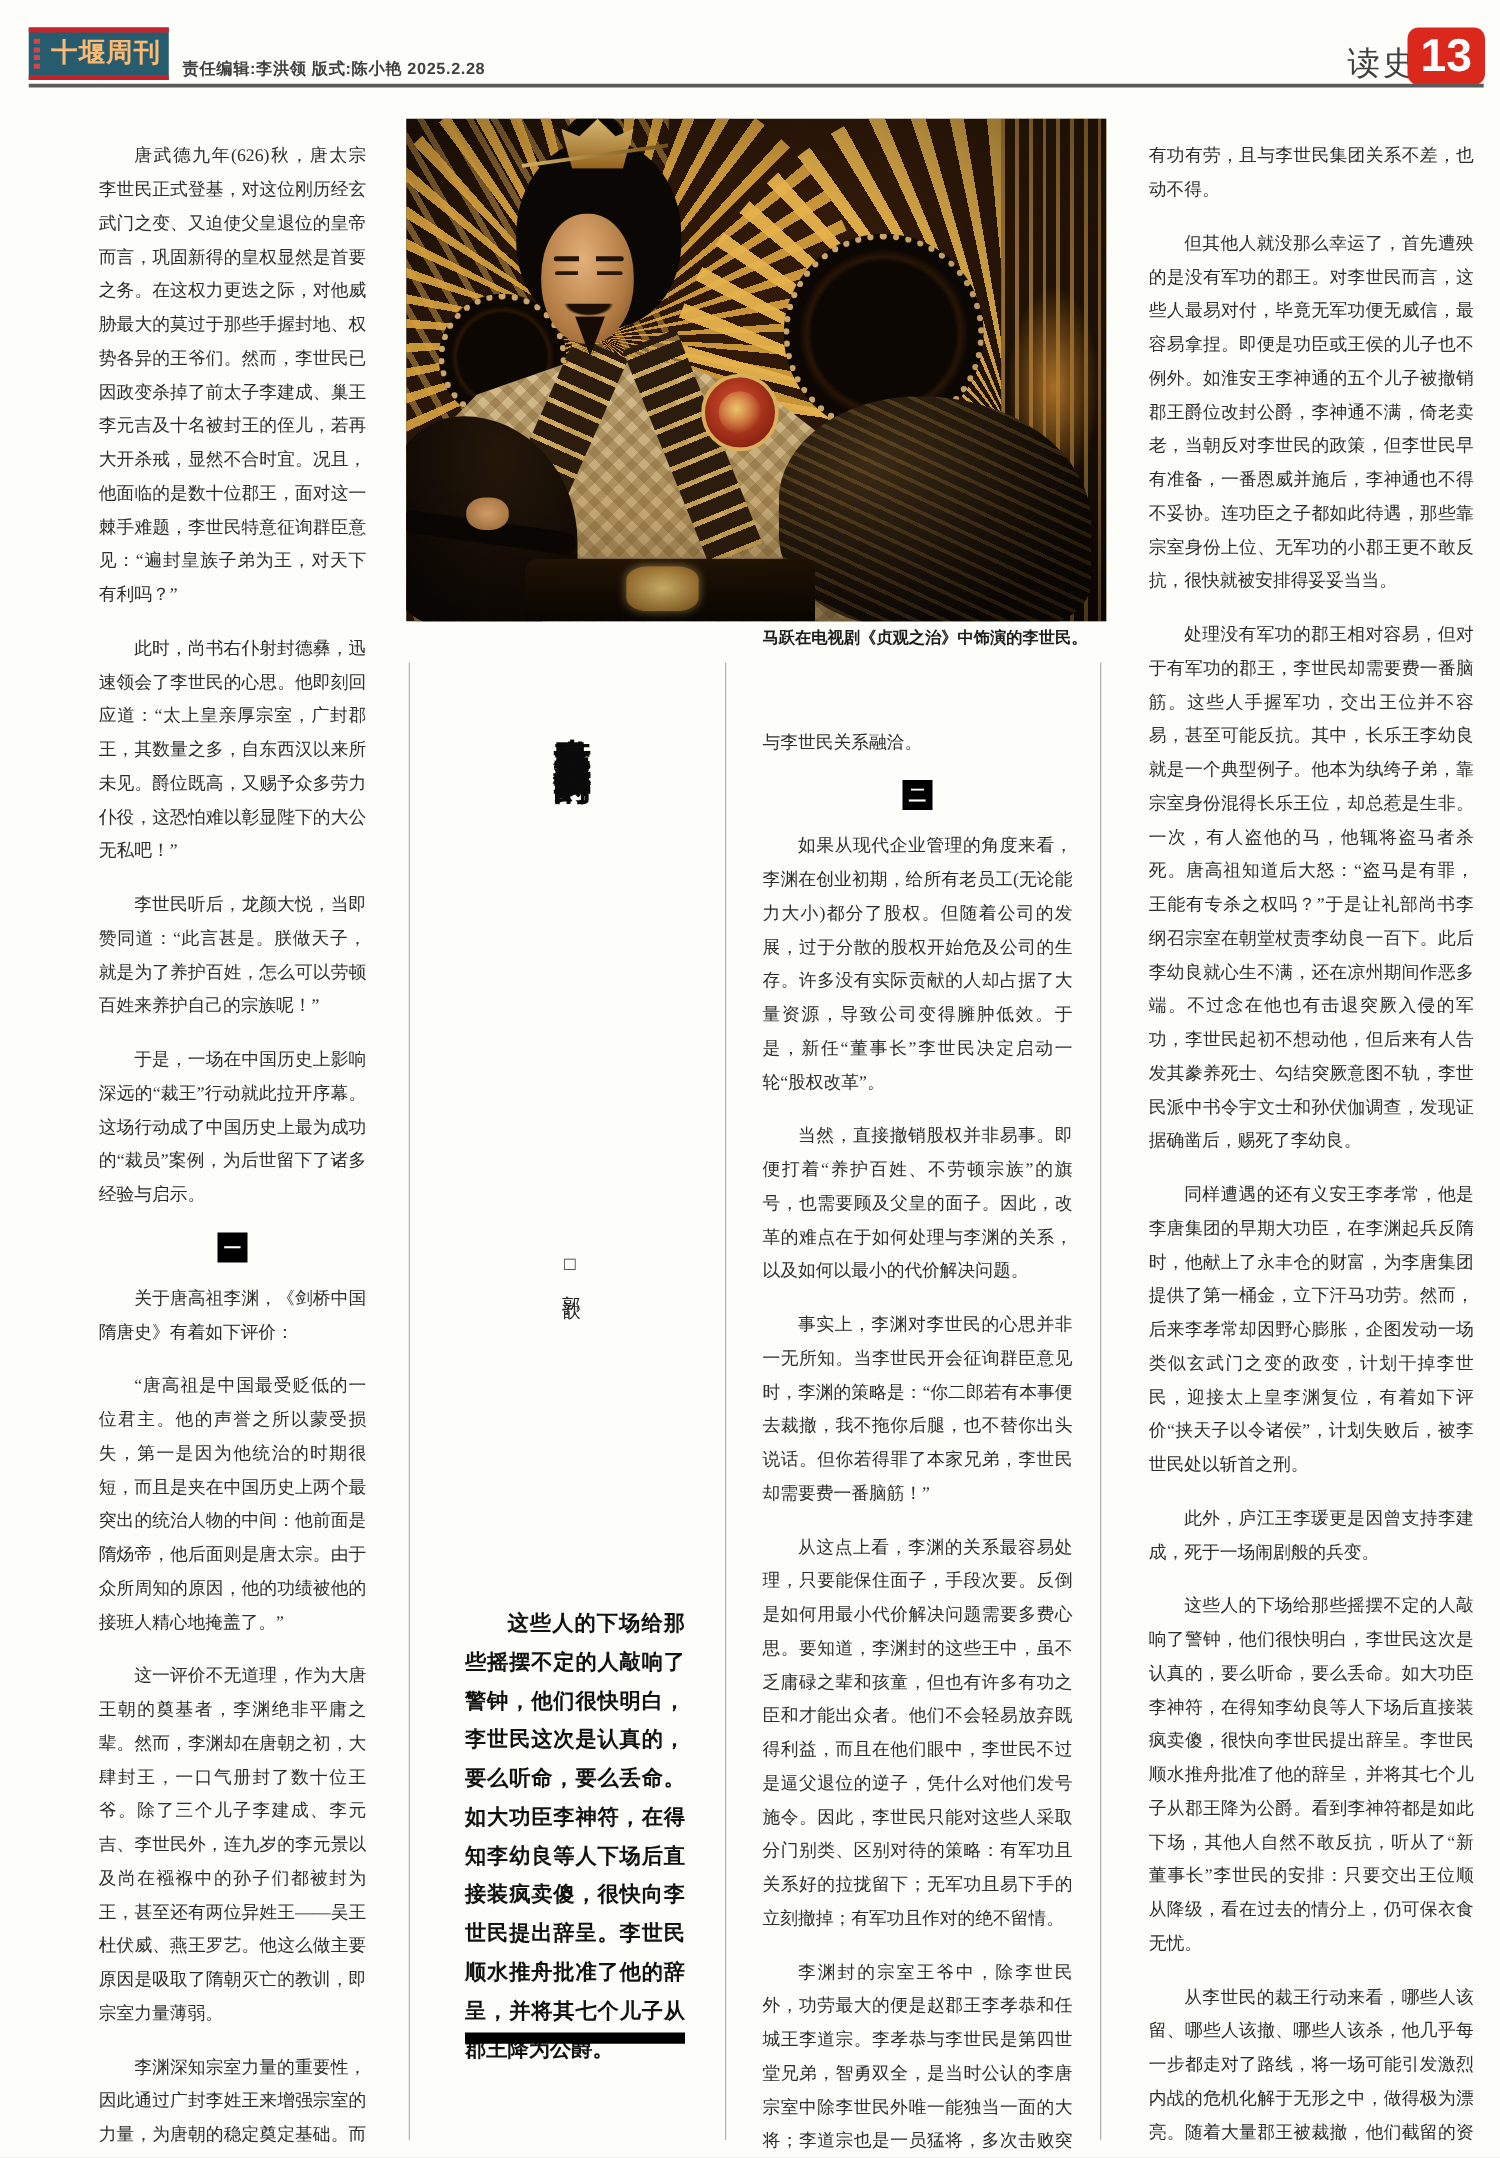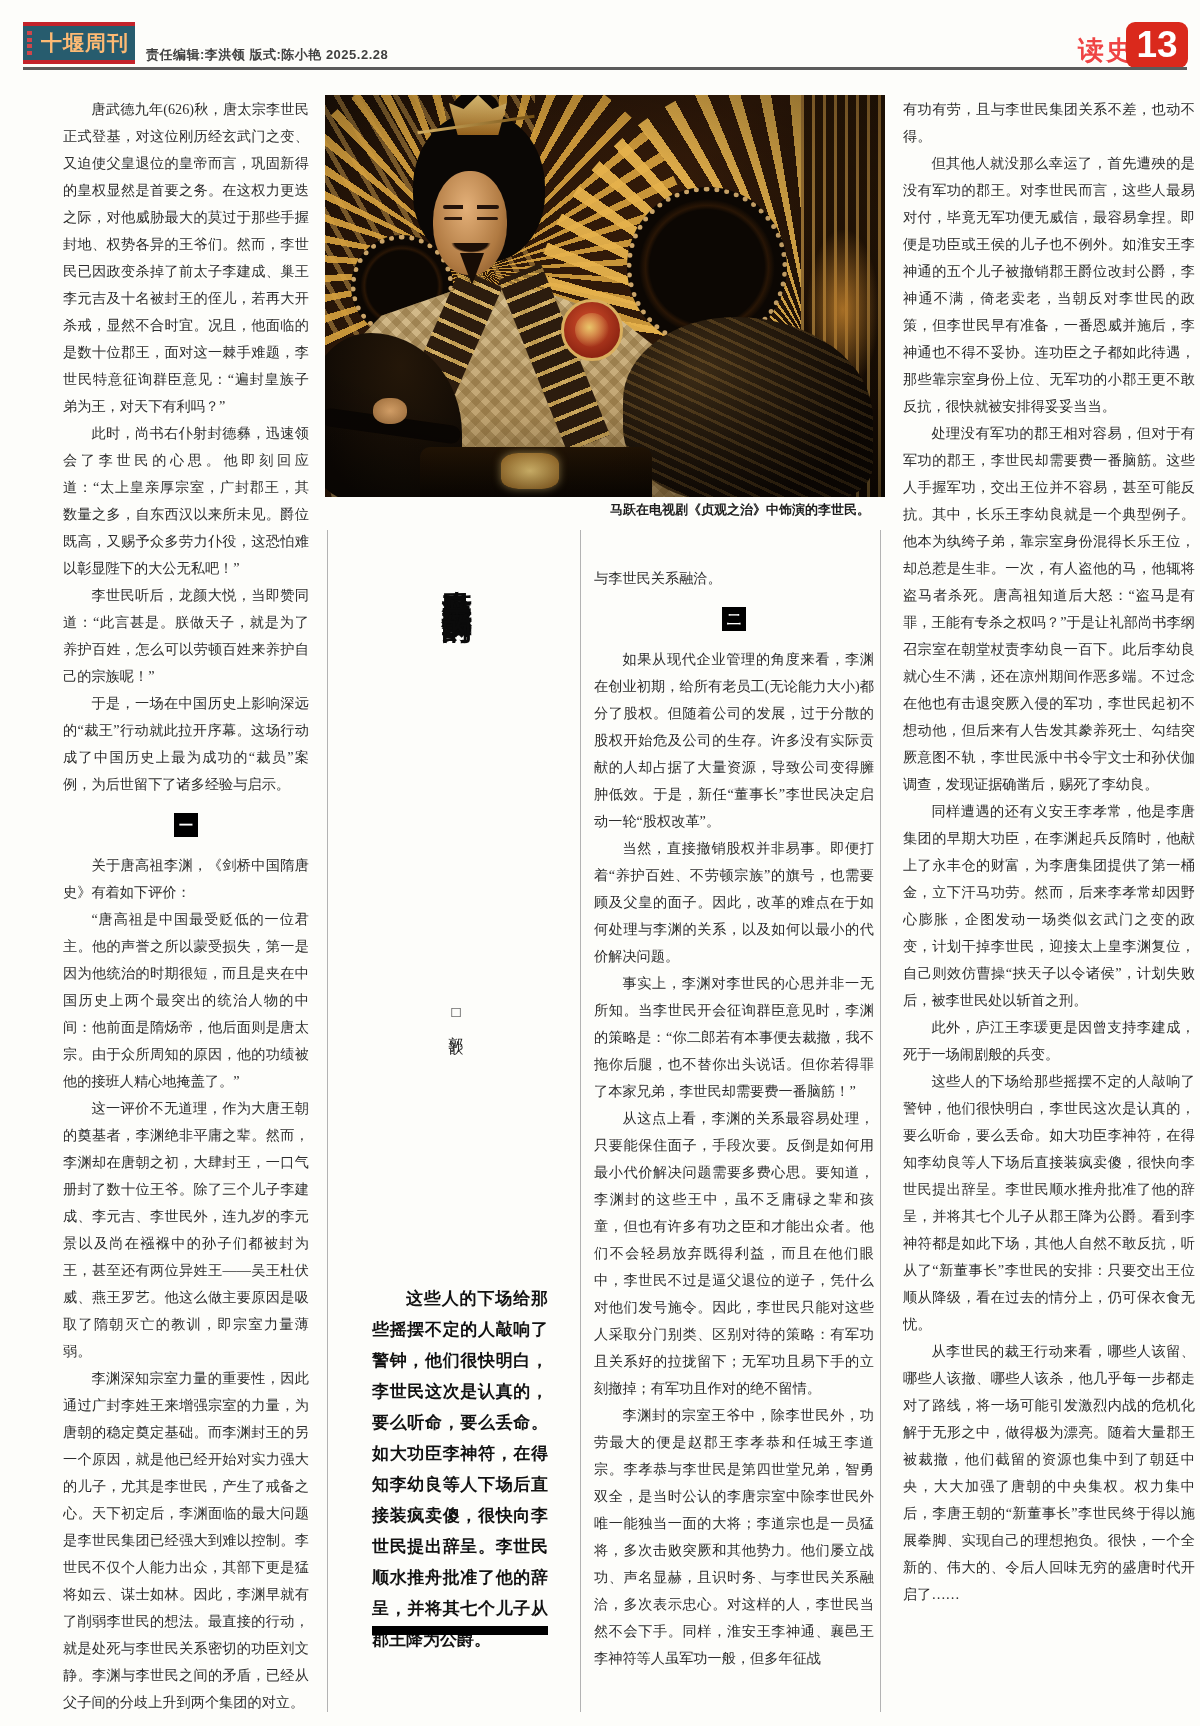--- a/index.html
+++ b/index.html
@@ -12,21 +12,21 @@
             border-top:4px solid #c4232b;border-bottom:4px solid #c4232b;}
   .masthead-title{position:absolute;left:14px;top:3px;width:96px;color:#fdba74;
             font-family:"Liberation Sans",sans-serif;font-weight:700;font-size:21px;
             letter-spacing:1px;line-height:28px;text-align:center;white-space:nowrap;}
   .masthead-mini{position:absolute;left:4px;top:5px;width:6px;height:24px;
             display:flex;flex-direction:column;justify-content:space-between;}
   .masthead-mini i{display:block;width:5px;height:4px;background:#d0464b;}
   .editor-line{left:146px;top:46px;font-family:"Liberation Sans",sans-serif;
             font-weight:700;font-size:13px;color:#404040;letter-spacing:.5px;}
   .section-name{left:1078px;top:33px;font-family:"Liberation Sans",sans-serif;
-            font-weight:700;font-size:26px;color:#ef4444;letter-spacing:2px;}
+            font-weight:400;font-size:26px;color:#404040;letter-spacing:2px;}
   .page-num{left:1126px;top:22px;width:62px;height:46px;background:#da291c;border-radius:9px;
             color:#fff;font-family:"Liberation Sans",sans-serif;font-weight:700;
             font-size:37px;line-height:46px;text-align:center;}
   .header-rule{left:23px;top:67px;width:1164px;height:3px;background:#5b5b5b;}
 
   
   .photo{left:325px;top:95px;width:560px;height:402px;overflow:hidden;
          background:linear-gradient(135deg,#1c1007,#321a09 45%,#140c05);}
   .photo .abs{position:absolute;}
   .ph-rays-tl{left:-10px;top:-10px;width:220px;height:250px;
@@ -87,21 +87,21 @@
          background:radial-gradient(ellipse at 50% 0,#1d0f06 58%,rgba(0,0,0,0) 70%);}
   .ph-goatee{left:135px;top:158px;width:24px;height:32px;background:#170c05;
          clip-path:polygon(0 0,100% 0,50% 100%);}
   .ph-vignette{inset:0;background:radial-gradient(ellipse at 35% 45%,rgba(0,0,0,0) 45%,rgba(0,0,0,.5));}
 
   .caption{left:594px;top:501px;width:292px;text-align:center;
          font-family:"Liberation Sans",sans-serif;font-weight:700;font-size:13px;color:#1d1d1d;}
 
   
   .col{font-size:14.2px;line-height:27px;text-align:justify;color:#2d2d2d;overflow:hidden;}
-  .col p{margin:0;text-indent:2em;}
+  .col p{margin:16px;text-indent:2em;}
   .col p.noindent{text-indent:0;}
   .col1{left:63px;top:96px;width:246px;height:1626px;}
   .col2{left:594px;top:565px;width:280px;height:1158px;}
   .col3{left:903px;top:96px;width:292px;height:1624px;}
   .marker{width:24px;height:24px;background:#000;color:#fff;text-align:center;line-height:24px;
          font-size:14px;font-weight:700;font-family:"Liberation Sans",sans-serif;margin:15px auto;}
 
   .vrule{width:1px;background:#b3b3b3;top:530px;height:1182px;}
   .vrule1{left:327px;} .vrule2{left:580px;} .vrule3{left:880px;}
 
@@ -195,19 +195,19 @@
     <p>当然，直接撤销股权并非易事。即便打着“养护百姓、不劳顿宗族”的旗号，也需要顾及父皇的面子。因此，改革的难点在于如何处理与李渊的关系，以及如何以最小的代价解决问题。</p>
     <p>事实上，李渊对李世民的心思并非一无所知。当李世民开会征询群臣意见时，李渊的策略是：“你二郎若有本事便去裁撤，我不拖你后腿，也不替你出头说话。但你若得罪了本家兄弟，李世民却需要费一番脑筋！”</p>
     <p>从这点上看，李渊的关系最容易处理，只要能保住面子，手段次要。反倒是如何用最小代价解决问题需要多费心思。要知道，李渊封的这些王中，虽不乏庸碌之辈和孩童，但也有许多有功之臣和才能出众者。他们不会轻易放弃既得利益，而且在他们眼中，李世民不过是逼父退位的逆子，凭什么对他们发号施令。因此，李世民只能对这些人采取分门别类、区别对待的策略：有军功且关系好的拉拢留下；无军功且易下手的立刻撤掉；有军功且作对的绝不留情。</p>
     <p>李渊封的宗室王爷中，除李世民外，功劳最大的便是赵郡王李孝恭和任城王李道宗。李孝恭与李世民是第四世堂兄弟，智勇双全，是当时公认的李唐宗室中除李世民外唯一能独当一面的大将；李道宗也是一员猛将，多次击败突厥和其他势力。他们屡立战功、声名显赫，且识时务、与李世民关系融洽，多次表示忠心。对这样的人，李世民当然不会下手。同样，淮安王李神通、襄邑王李神符等人虽军功一般，但多年征战</p>
   </div>
 
   <div class="abs col col3">
     <p class="noindent">有功有劳，且与李世民集团关系不差，也动不得。</p>
     <p>但其他人就没那么幸运了，首先遭殃的是没有军功的郡王。对李世民而言，这些人最易对付，毕竟无军功便无威信，最容易拿捏。即便是功臣或王侯的儿子也不例外。如淮安王李神通的五个儿子被撤销郡王爵位改封公爵，李神通不满，倚老卖老，当朝反对李世民的政策，但李世民早有准备，一番恩威并施后，李神通也不得不妥协。连功臣之子都如此待遇，那些靠宗室身份上位、无军功的小郡王更不敢反抗，很快就被安排得妥妥当当。</p>
     <p>处理没有军功的郡王相对容易，但对于有军功的郡王，李世民却需要费一番脑筋。这些人手握军功，交出王位并不容易，甚至可能反抗。其中，长乐王李幼良就是一个典型例子。他本为纨绔子弟，靠宗室身份混得长乐王位，却总惹是生非。一次，有人盗他的马，他辄将盗马者杀死。唐高祖知道后大怒：“盗马是有罪，王能有专杀之权吗？”于是让礼部尚书李纲召宗室在朝堂杖责李幼良一百下。此后李幼良就心生不满，还在凉州期间作恶多端。不过念在他也有击退突厥入侵的军功，李世民起初不想动他，但后来有人告发其豢养死士、勾结突厥意图不轨，李世民派中书令宇文士和孙伏伽调查，发现证据确凿后，赐死了李幼良。</p>
-    <p>同样遭遇的还有义安王李孝常，他是李唐集团的早期大功臣，在李渊起兵反隋时，他献上了永丰仓的财富，为李唐集团提供了第一桶金，立下汗马功劳。然而，后来李孝常却因野心膨胀，企图发动一场类似玄武门之变的政变，计划干掉李世民，迎接太上皇李渊复位，自己则效仿曹操“挟天子以令诸侯”，计划失败后，被李世民处以斩首之刑。</p>
+    <p>同样遭遇的还有义安王李孝常，他是李唐集团的早期大功臣，在李渊起兵反隋时，他献上了永丰仓的财富，为李唐集团提供了第一桶金，立下汗马功劳。然而，后来李孝常却因野心膨胀，企图发动一场类似玄武门之变的政变，计划干掉李世民，迎接太上皇李渊复位，有着如下评价“挟天子以令诸侯”，计划失败后，被李世民处以斩首之刑。</p>
     <p>此外，庐江王李瑗更是因曾支持李建成，死于一场闹剧般的兵变。</p>
     <p>这些人的下场给那些摇摆不定的人敲响了警钟，他们很快明白，李世民这次是认真的，要么听命，要么丢命。如大功臣李神符，在得知李幼良等人下场后直接装疯卖傻，很快向李世民提出辞呈。李世民顺水推舟批准了他的辞呈，并将其七个儿子从郡王降为公爵。看到李神符都是如此下场，其他人自然不敢反抗，听从了“新董事长”李世民的安排：只要交出王位顺从降级，看在过去的情分上，仍可保衣食无忧。</p>
     <p>从李世民的裁王行动来看，哪些人该留、哪些人该撤、哪些人该杀，他几乎每一步都走对了路线，将一场可能引发激烈内战的危机化解于无形之中，做得极为漂亮。随着大量郡王被裁撤，他们截留的资源也集中到了朝廷中央，大大加强了唐朝的中央集权。权力集中后，李唐王朝的“新董事长”李世民终于得以施展拳脚、实现自己的理想抱负。很快，一个全新的、伟大的、令后人回味无穷的盛唐时代开启了……</p>
   </div>
 
 </div>
 
 </body></html>

